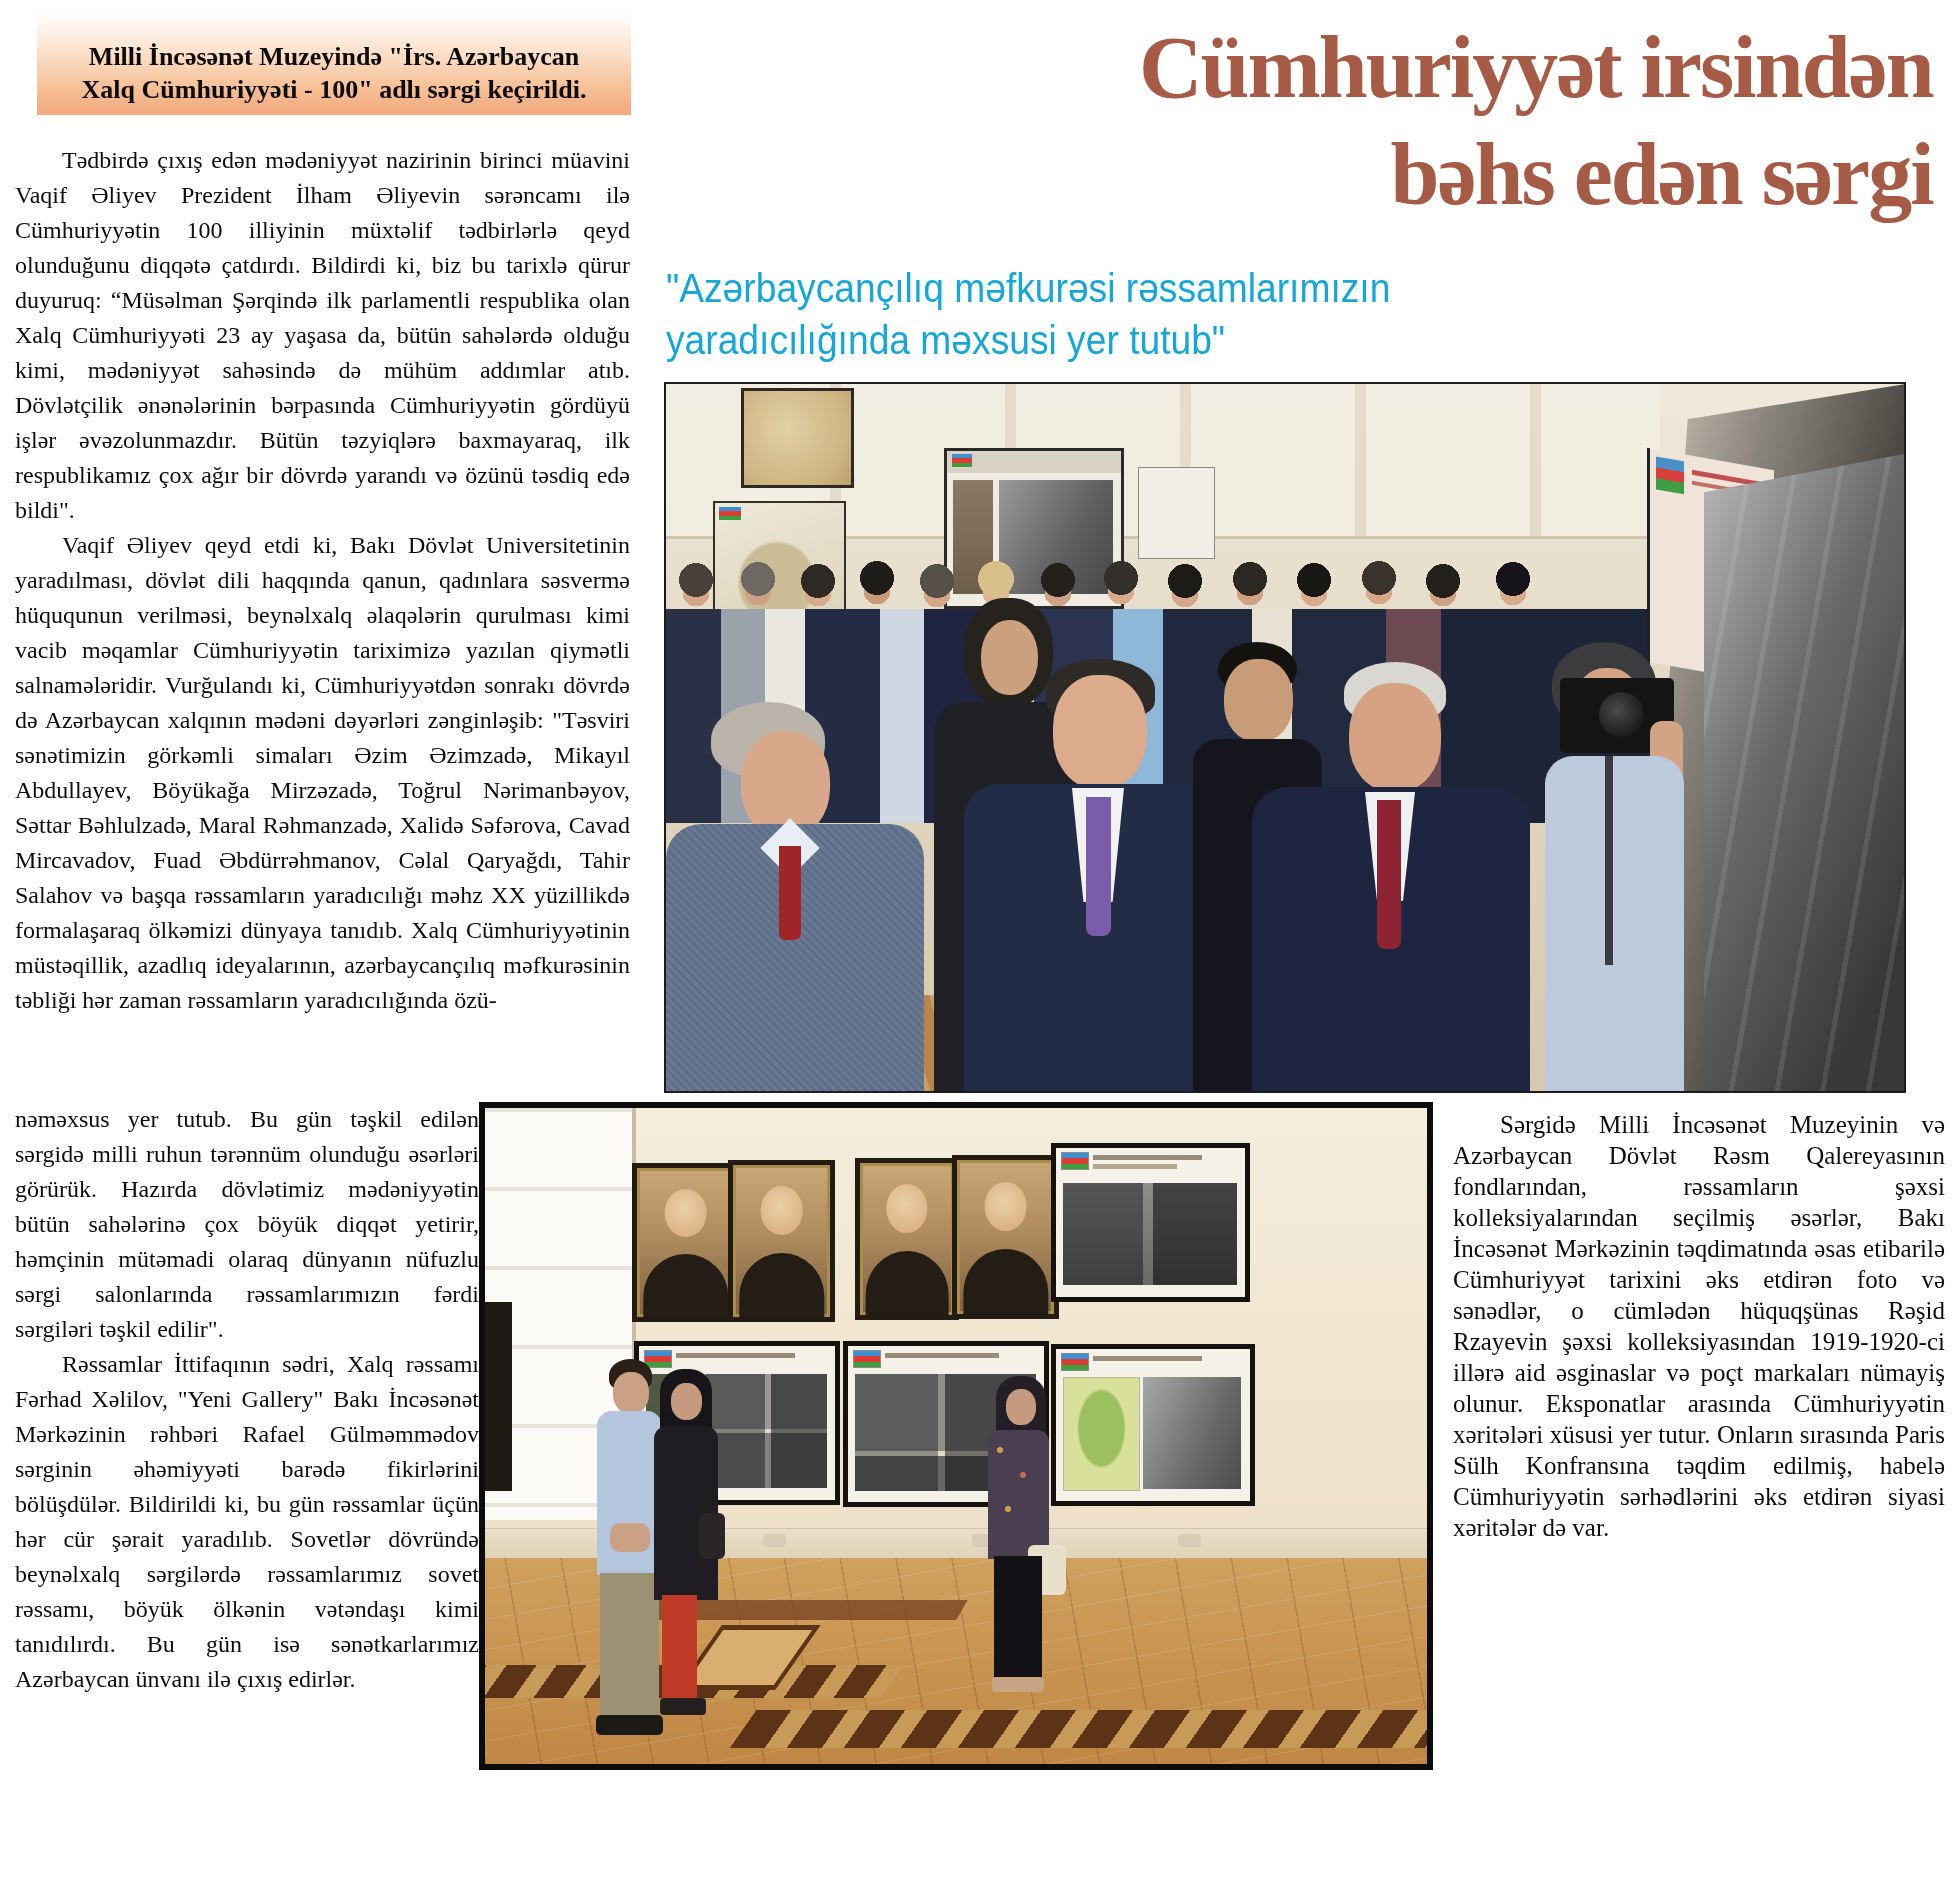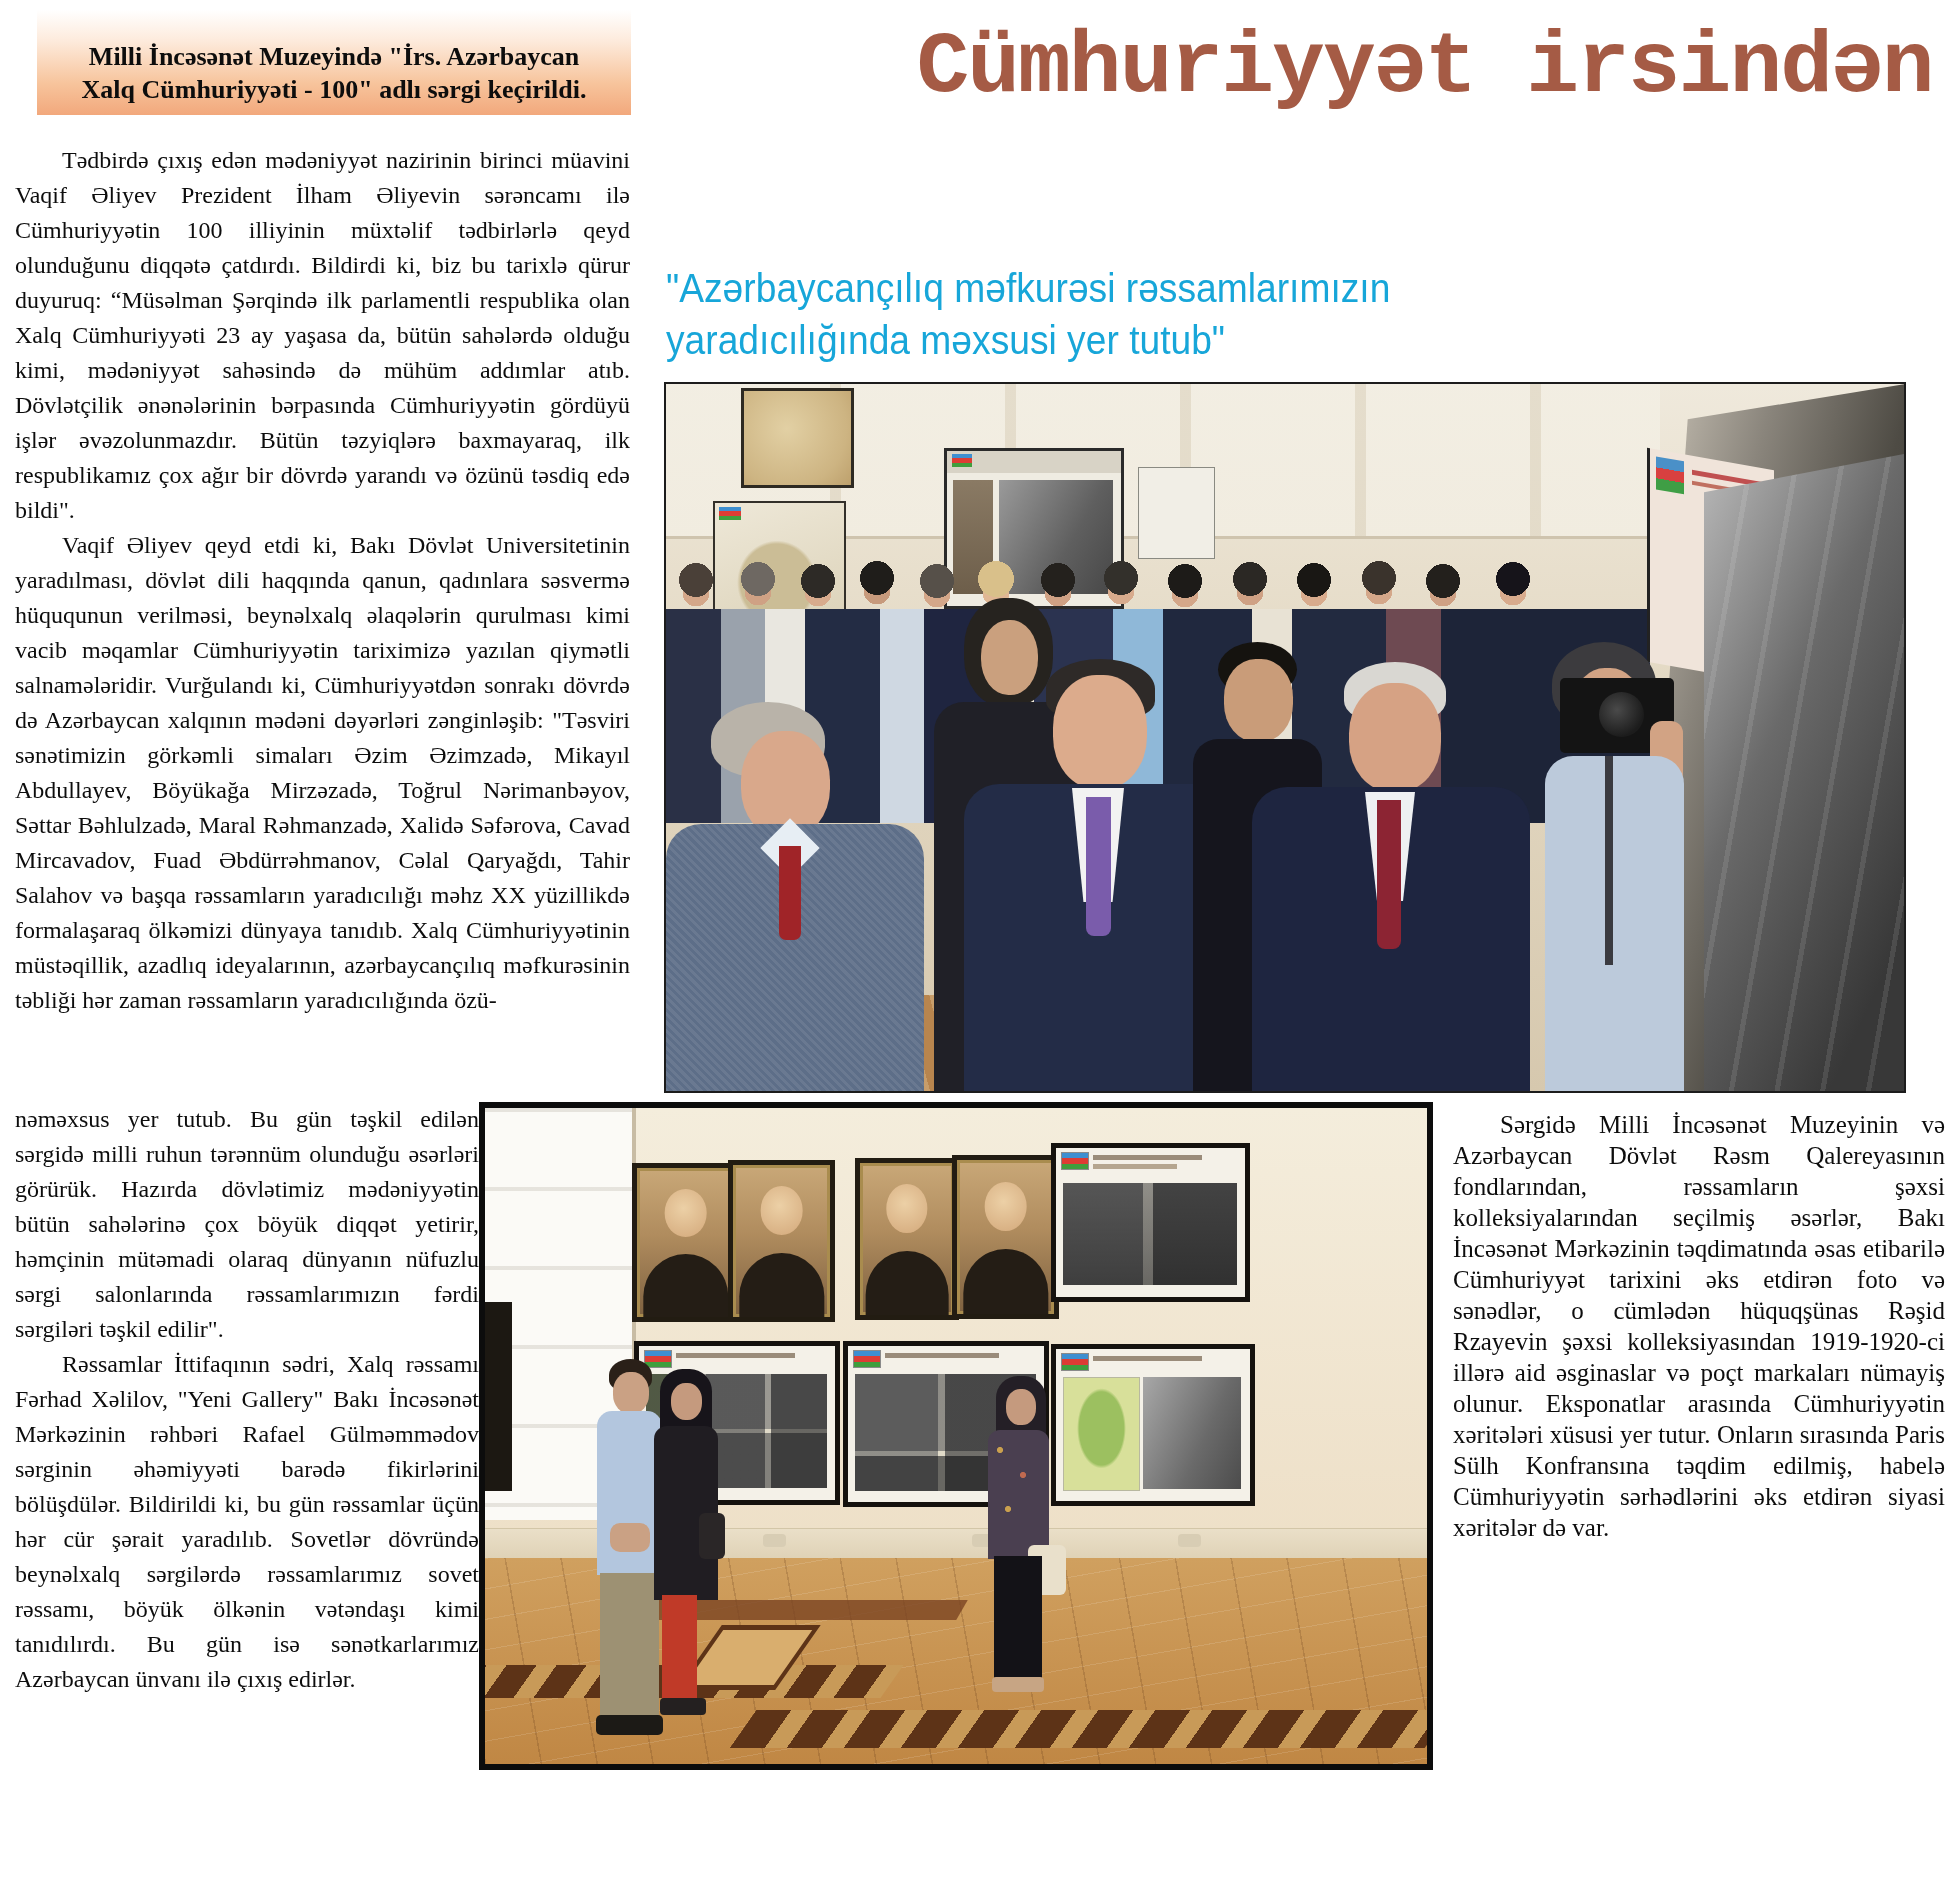--- a/index.html
+++ b/index.html
@@ -7,21 +7,21 @@
         font-family:"Liberation Serif", serif;color:#0d0d0d;}
   .abs{position:absolute;}
   
   .kicker{left:37px;top:10px;width:594px;height:105px;
           background:linear-gradient(180deg,#ffffff 0%,#fdeadb 30%,#f7c49c 70%,#f2a87c 100%);
           display:flex;align-items:flex-end;justify-content:center;}
   .kicker-text{font-weight:bold;font-size:26px;line-height:33px;text-align:center;
                width:546px;padding-bottom:9px;}
   
   .headline{right:22.4px;top:14px;width:1272px;text-align:right;
-            font-family:Liberation Mono, monospace;font-weight:bold;
+            font-family:Liberation Serif, serif;font-weight:bold;
             font-size:88px;line-height:107px;letter-spacing:-2px;}
   
   .subtitle{left:666px;top:262px;width:894px;
             font-family:"Liberation Sans", sans-serif;font-size:40px;line-height:52px;
             transform:scaleX(0.93);transform-origin:left top;}
   
   .col{text-align:justify;}
   .col p{margin:0;}
   .indent{text-indent:47px;}
   .colA{left:15px;top:143px;width:615px;font-size:24px;line-height:35px;}
@@ -50,20 +50,21 @@
 <body>
 
 <div class="page">
 
   <div class="abs kicker">
     <div class="kicker-text">Milli İncəsənət Muzeyində "İrs. Azərbaycan Xalq Cümhuriyyəti - 100" adlı sərgi keçirildi.</div>
   </div>
 
   <div class="abs headline" style="color:#a55b45;">
     <div>Cümhuriyyət irsindən</div>
+    <div>bəhs edən sərgi</div>
   </div>
 
   <div class="abs subtitle" style="color:#17a6d9;">"Azərbaycançılıq məfkurəsi rəssamlarımızın yaradıcılığında məxsusi yer tutub"</div>
 
   <div class="abs col colA">
     <p class="indent">Tədbirdə çıxış edən mədəniyyət nazirinin birinci müavini Vaqif Əliyev Prezident İlham Əliyevin sərəncamı ilə Cümhuriyyətin 100 illiyinin müxtəlif tədbirlərlə qeyd olunduğunu diqqətə çatdırdı. Bildirdi ki, biz bu tarixlə qürur duyuruq: “Müsəlman Şərqində ilk parlamentli respublika olan Xalq Cümhuriyyəti 23 ay yaşasa da, bütün sahələrdə olduğu kimi, mədəniyyət sahəsində də mühüm addımlar atıb. Dövlətçilik ənənələrinin bərpasında Cümhuriyyətin gördüyü işlər əvəzolunmazdır. Bütün təzyiqlərə baxmayaraq, ilk respublikamız çox ağır bir dövrdə yarandı və özünü təsdiq edə bildi".</p>
     <p class="indent">Vaqif Əliyev qeyd etdi ki, Bakı Dövlət Universitetinin yaradılması, dövlət dili haqqında qanun, qadınlara səsvermə hüququnun verilməsi, beynəlxalq əlaqələrin qurulması kimi vacib məqamlar Cümhuriyyətin tariximizə yazılan qiymətli salnamələridir. Vurğulandı ki, Cümhuriyyətdən sonrakı dövrdə də Azərbaycan xalqının mədəni dəyərləri zənginləşib: "Təsviri sənətimizin görkəmli simaları Əzim Əzimzadə, Mikayıl Abdullayev, Böyükağa Mirzəzadə, Toğrul Nərimanbəyov, Səttar Bəhlulzadə, Maral Rəhmanzadə, Xalidə Səfərova, Cavad Mircavadov, Fuad Əbdürrəhmanov, Cəlal Qaryağdı, Tahir Salahov və başqa rəssamların yaradıcılığı məhz XX yüzillikdə formalaşaraq ölkəmizi dünyaya tanıdıb. Xalq Cümhuriyyətinin müstəqillik, azadlıq ideyalarının, azərbaycançılıq məfkurəsinin təbliği hər zaman rəssamların yaradıcılığında özü-</p>
   </div>
 
   <div class="abs col colB">

